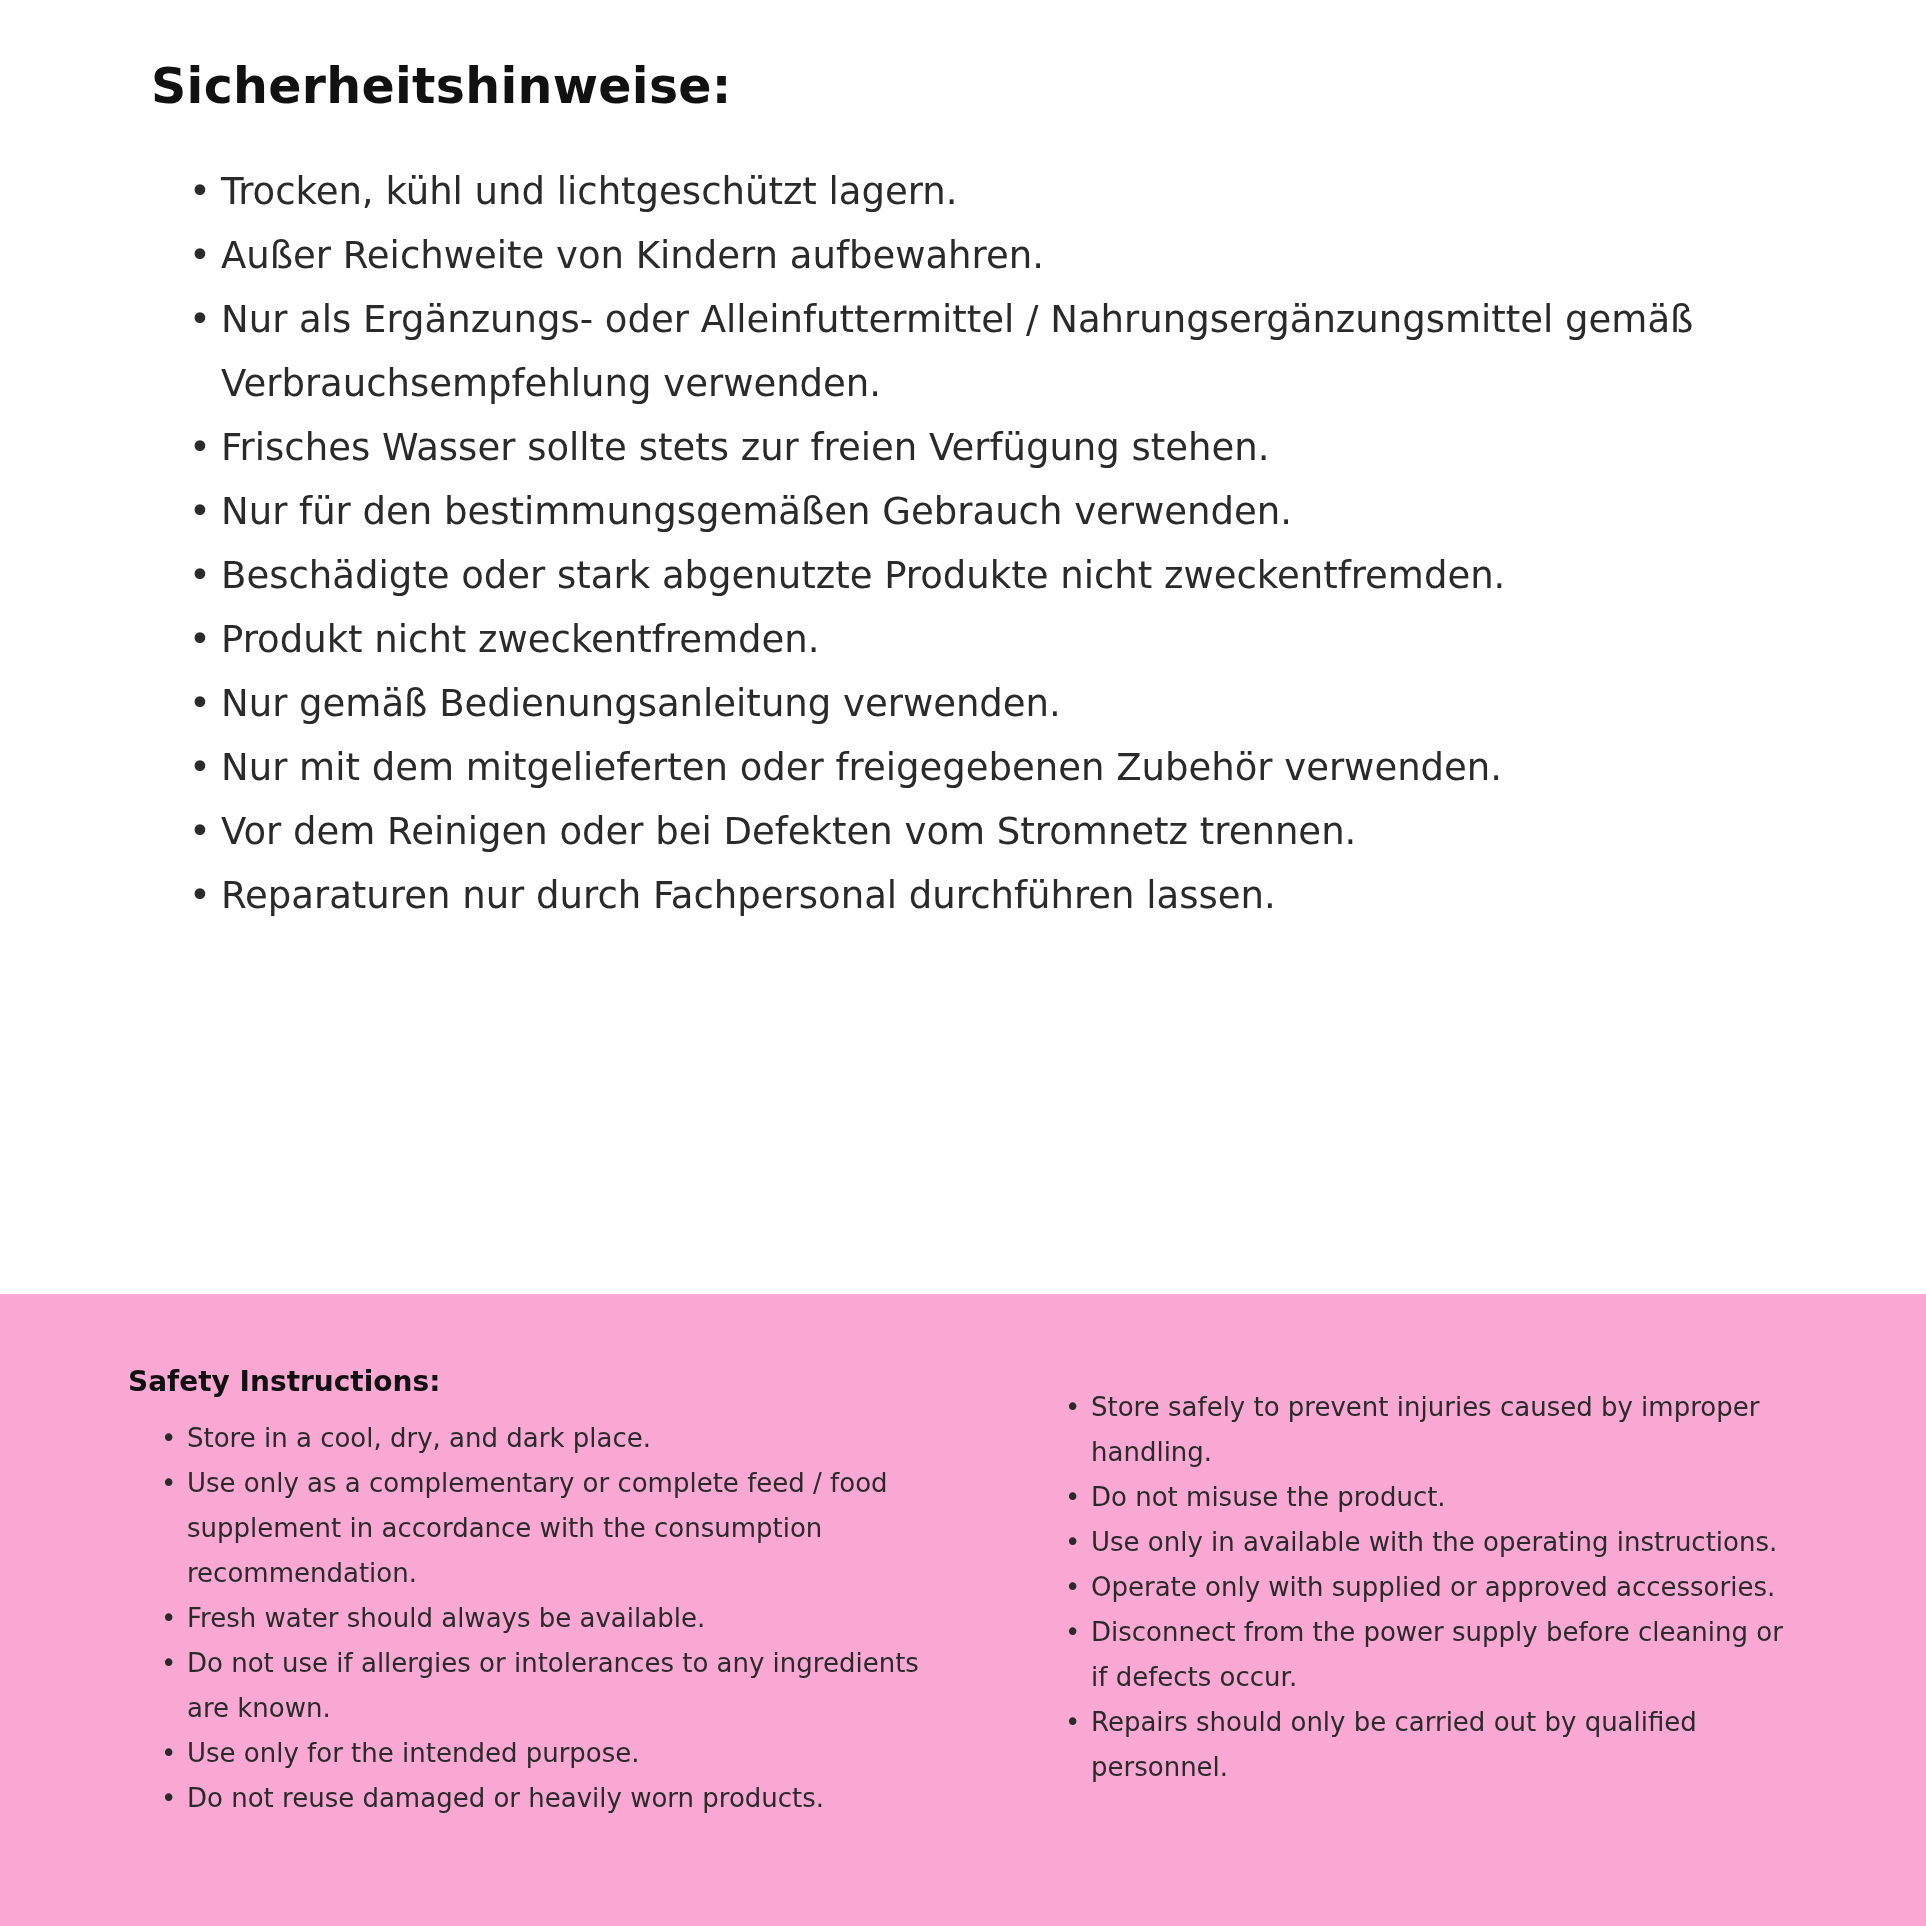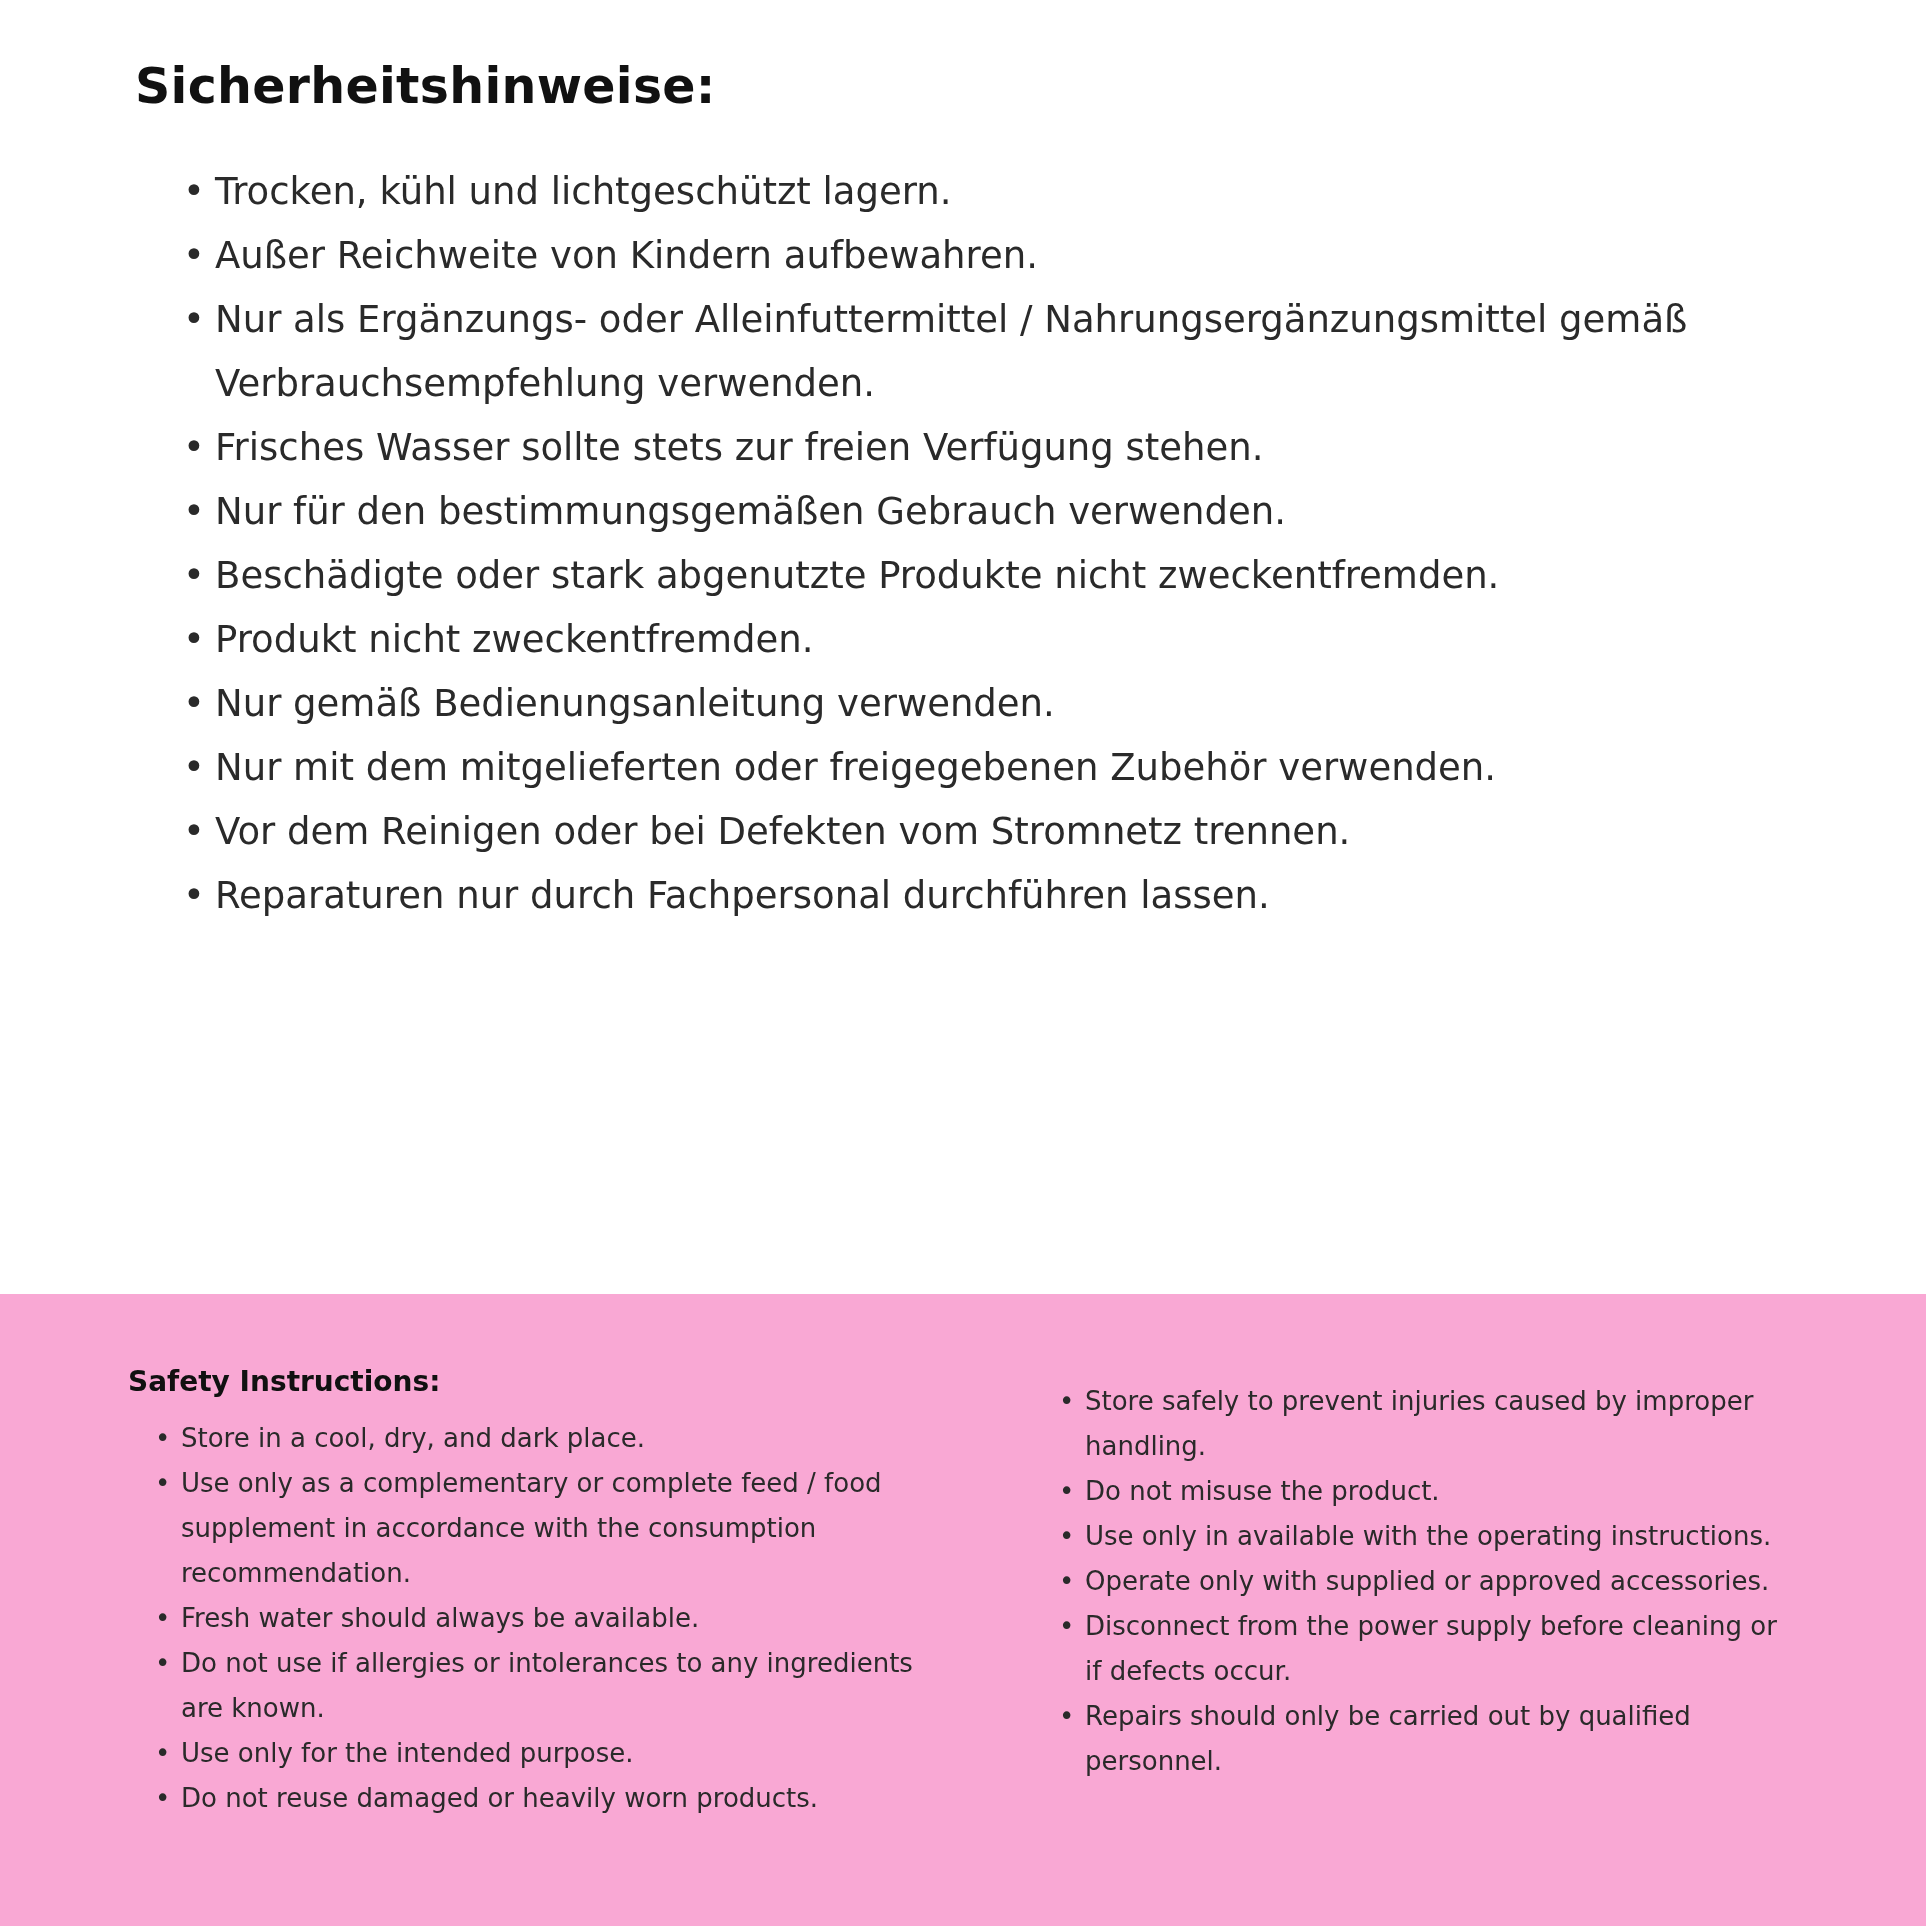--- a/index.html
+++ b/index.html
@@ -25,27 +25,27 @@
   
   .german-section {
     flex: 0 0 auto;
     padding: 58px 128px 0 135px;
     box-sizing: border-box;
     height: 1294px;
   }
   .german-heading {
     font-size: 49px;
     font-weight: 700;
-    margin: 0 0 45px 0;
+    margin: 0 0 45px 16px;
     letter-spacing: 0.3px;
     color: #111111;
   }
   ul.bullet-list {
     list-style: none;
-    margin: 9px;
+    margin: 15px;
     padding: 0;
   }
   .german-section ul.bullet-list {
     padding-left: 39px;
   }
   .german-section ul.bullet-list li {
     font-size: 37px;
     line-height: 64px;
     padding-left: 32px;
     text-indent: -32px;

